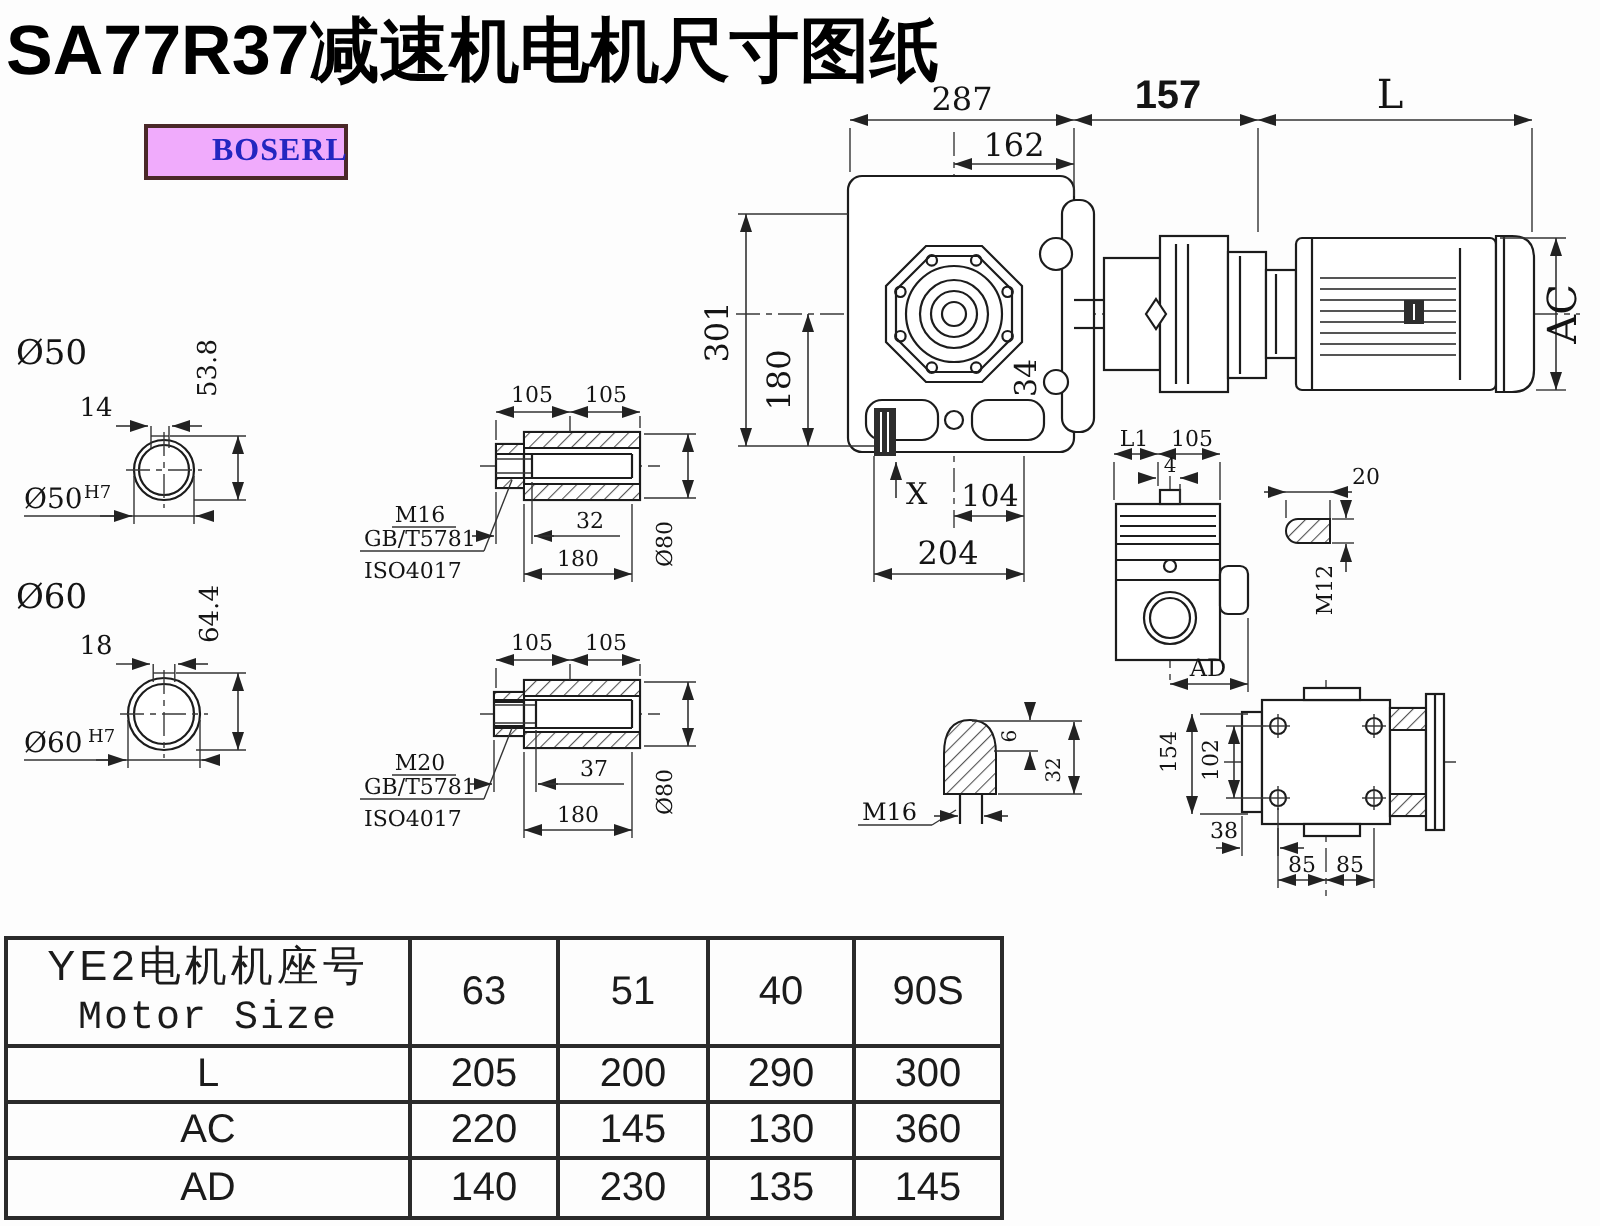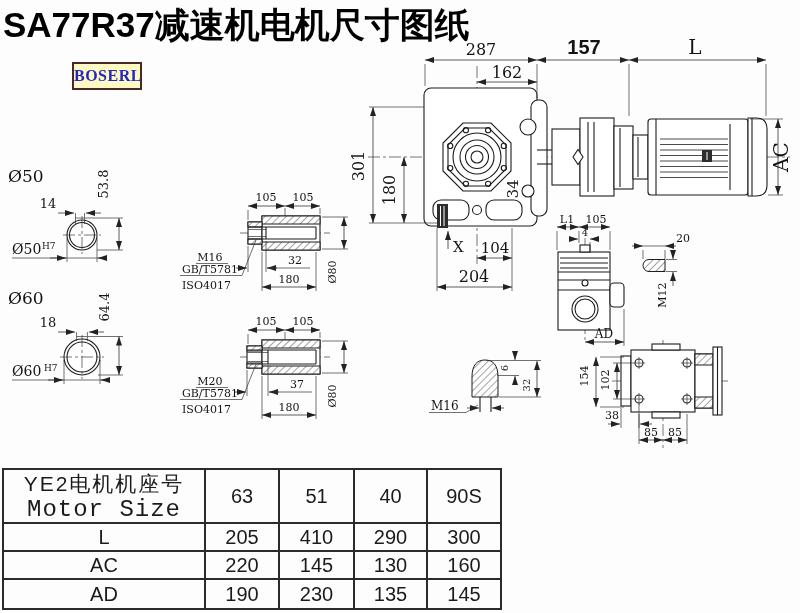--- a/index.html
+++ b/index.html
@@ -1,41 +1,41 @@
 <!DOCTYPE html>
 <html><head>
 <meta charset="utf-8">
 <style>
   html,body{margin:0;padding:0;background:#fff;}
   #screen{position:relative;width:800px;height:613px;background:#fdfdfd;overflow:hidden;
           font-family:"Liberation Sans",sans-serif;}
   #page-title{position:absolute;left:3px;top:2px;font-size:35px;font-weight:bold;color:#000;
               letter-spacing:0px;white-space:nowrap;}
   #logo{position:absolute;left:72px;top:62px;width:66px;height:24px;border:2px solid #4a2828;
-        background:#fef9c3;color:#2326c0;font-family:"Liberation Serif",serif;font-weight:bold;
-        font-size:16px;text-align:center;line-height:24px;letter-spacing:0.5px;}
+        background:#f0abfc;color:#2326c0;font-family:"Liberation Serif",serif;font-weight:bold;
+        font-size:16px;text-align:center;line-height:24px;letter-spacing:0.5px;padding-left:32px;}
   svg{position:absolute;left:0;top:0;}
   svg text{font-family:"DejaVu Serif",serif;fill:#141414;}
   .mid{text-anchor:middle;}
   .t10{font-size:10px}.t11{font-size:11px}.t12{font-size:12px}.t13{font-size:13px}
   .t15{font-size:15px}.t16{font-size:16px}.ts{font-size:17px}.t20{font-size:20px}.t9{font-size:9px}
   .t14{font-size:14px}
   .tb{font-family:"Liberation Sans",sans-serif;font-weight:bold;font-size:20px;}
   .o{stroke:#1c1c1c;stroke-width:1.1;fill:none;}
   .of{fill:#fff;}
   .h{fill:url(#hatch);stroke:#1c1c1c;stroke-width:1;}
   .d{stroke:#333;stroke-width:0.8;fill:none;}
   .e{stroke:#333;stroke-width:0.7;fill:none;}
   .cl{stroke:#3a3a3a;stroke-width:0.7;fill:none;stroke-dasharray:12 3 3 3;}
   #spec-table{position:absolute;left:2px;top:468px;width:436px;}
   #spec-table table{width:100%;table-layout:fixed;border-collapse:collapse;}
   #spec-table td,#spec-table th{border:2px solid #2b2b2b;text-align:center;color:#1b1b1b;
       padding:0;font-weight:normal;overflow:hidden;}
   .zh{font-size:21px;letter-spacing:2px;line-height:26px;}
-  .en{font-family:"Liberation Mono",monospace;font-size:24px;letter-spacing:1px;line-height:25px;}
+  .en{font-family:"Liberation Mono",monospace;font-size:20px;letter-spacing:1px;line-height:25px;}
   .num{font-size:20px;font-family:"Liberation Sans",sans-serif;}
 </style>
 </head>
 <body>
 
 <div id="screen">
 
   <div id="page-title">SA77R37减速机电机尺寸图纸</div>
   <div id="logo">BOSERL</div>
 
@@ -417,34 +417,34 @@
           <div class="en">Motor Size</div>
         </th>
         <th class="num">63</th>
         <th class="num">51</th>
         <th class="num">40</th>
         <th class="num">90S</th>
       </tr>
       <tr style="height:28px">
         <td class="num">L</td>
         <td class="num">205</td>
-        <td class="num">410</td>
+        <td class="num">200</td>
         <td class="num">290</td>
         <td class="num">300</td>
       </tr>
       <tr style="height:28px">
         <td class="num">AC</td>
         <td class="num">220</td>
         <td class="num">145</td>
         <td class="num">130</td>
-        <td class="num">160</td>
+        <td class="num">360</td>
       </tr>
       <tr style="height:30px">
         <td class="num">AD</td>
-        <td class="num">190</td>
+        <td class="num">140</td>
         <td class="num">230</td>
         <td class="num">135</td>
         <td class="num">145</td>
       </tr>
     </tbody>
       </table>
   </div>
 
 </div>
 

